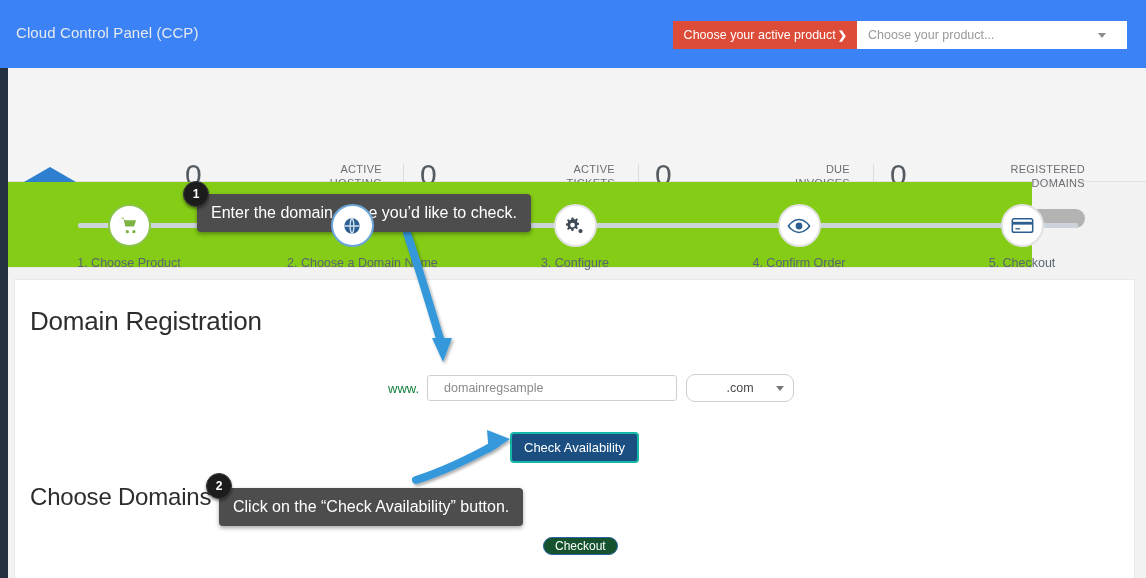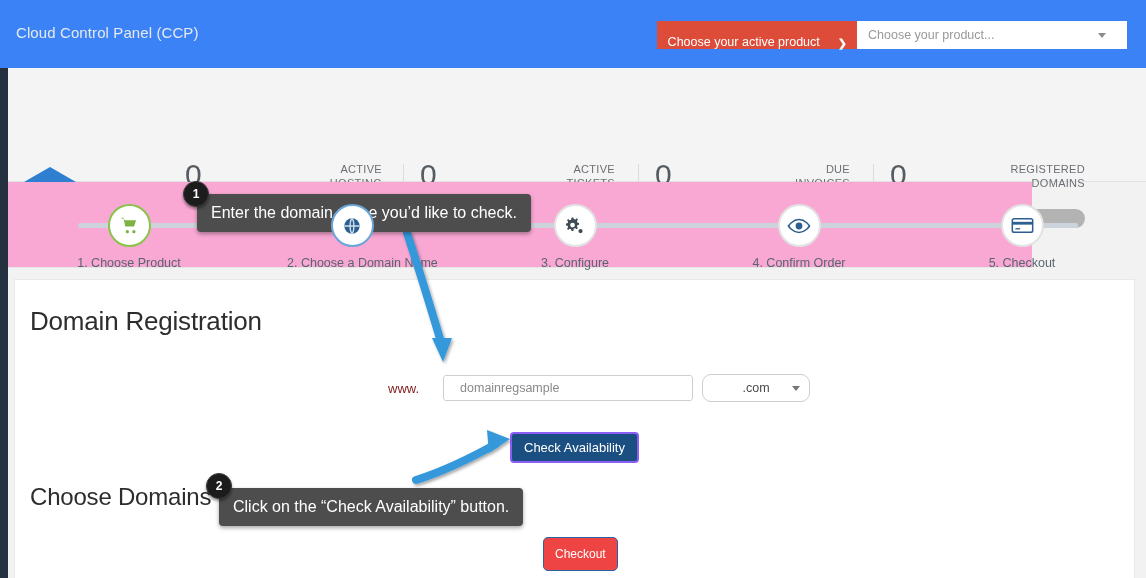--- a/index.html
+++ b/index.html
@@ -16,21 +16,21 @@
     position:absolute;left:0;top:0;width:1146px;height:68px;
     background:#3b82f6;
   }
   .brand{
     position:absolute;left:16px;top:24px;
     color:#e6e9ed;font-size:15px;letter-spacing:.1px;
   }
   .product-wrap{position:absolute;right:19px;top:21px;display:flex;align-items:stretch;height:28px;}
   .choose-active{
     background:#dd4b39;color:#ffffff;font-size:12.5px;
-    padding:0 10px 0 11px;display:flex;align-items:flex-end;gap:18px;
+    padding:0 10px 0 11px;display:flex;align-items:center;gap:2px;
     white-space:nowrap;cursor:pointer;
   }
   .choose-active .chev{font-size:11px;font-weight:bold;line-height:1;transform:translateY(-.5px);}
   .product-select{
     width:238px;background:#ffffff;border:1px solid #ffffff;
     display:flex;align-items:center;justify-content:space-between;
     padding:0 20px 0 10px;cursor:pointer;
   }
   .product-select .ph{color:#999999;font-size:12.5px;}
   .caret-down{
@@ -63,21 +63,21 @@
   }
   .stat .action .txt{
     flex:1;text-align:center;color:#ffffff;font-size:9.5px;letter-spacing:.7px;
     padding-right:14px;
   }
   .stat .divider{position:absolute;left:-17px;top:4px;width:1px;height:42px;background:#dcdcdc;}
 
   
   .steps{
     position:absolute;left:0;top:182px;width:1032px;height:85px;
-    background:#f9a8d4;border-bottom:1px solid #e6e6e6;
+    background:#84cc16;border-bottom:1px solid #e6e6e6;
   }
   .step-line{position:absolute;top:41px;height:5px;background:#ccd3da;border-radius:2px;}
   .step{position:absolute;top:22px;width:130px;margin-left:-65px;text-align:center;}
   .step .circ{
     width:39px;height:39px;border-radius:50%;background:#ffffff;margin:0 auto;
     border:2px solid #e2e2e2;display:flex;align-items:center;justify-content:center;
     position:relative;z-index:3;
   }
   .step.done .circ{border-color:#8bc34a;}
   .step.active .circ{border-color:#6aa6d8;}
@@ -92,45 +92,45 @@
   .h1{
     position:absolute;left:15px;top:26px;font-size:26px;color:#2d2d2d;font-weight:400;
     letter-spacing:-.2px;
   }
   .h2{
     position:absolute;left:15px;top:203px;font-size:24px;color:#2d2d2d;font-weight:400;
     letter-spacing:-.2px;
     text-align:center;
   }
   .domform{position:absolute;left:373px;top:94px;display:flex;align-items:center;gap:0;}
-  .www{font-size:13px;color:#7f1d1d;margin-right:24px;}
+  .www{font-size:13px;color:#15803d;margin-right:8px;}
   .dominput{
     width:216px;height:24px;border:1px solid #cfcfcf;border-radius:3px;background:#fff;
     padding:0 16px;font-size:12.5px;color:#8a8a8a;font-family:"Liberation Sans", sans-serif;
     outline:none;
   }
   .tld{
     margin-left:9px;width:106px;height:26px;border:1px solid #cfcfcf;border-radius:9px;
     background:#fff;display:flex;align-items:center;justify-content:center;position:relative;
     font-size:12.5px;color:#4a4a4a;cursor:pointer;
   }
   .tld .caret{
     position:absolute;right:9px;width:0;height:0;
     border-left:4px solid transparent;border-right:4px solid transparent;border-top:5px solid #777;
   }
   .btn-check{
     position:absolute;left:510px;top:432px;
-    background:#1b4f82;color:#ffffff;border:2px solid #8b5cf6;border-radius:4px;
+    background:#1b4f82;color:#ffffff;border:2px solid #14b8a6;border-radius:4px;
     font-size:13px;padding:7px 12px;cursor:pointer;font-family:"Liberation Sans", sans-serif;
     line-height:1;
   }
   .btn-checkout{
     position:absolute;left:543px;top:537px;
-    background:#ef4444;color:#ffffff;border:1px solid #2a63a3;border-radius:5px;
-    font-size:12px;padding:10px 11px;cursor:pointer;font-family:"Liberation Sans", sans-serif;
+    background:#14532d;color:#ffffff;border:1px solid #2a63a3;border-radius:12px;
+    font-size:12px;padding:2px 11px;cursor:pointer;font-family:"Liberation Sans", sans-serif;
     line-height:1;
   }
 
   
   .ovl{position:absolute;left:0;top:0;width:1146px;height:578px;pointer-events:none;}
   .tip{
     position:absolute;background:#4d4d4d;color:#ffffff;border-radius:4px;
     font-size:16px;padding:10px 14px;white-space:nowrap;
     box-shadow:0 2px 4px rgba(0,0,0,.35);
   }

